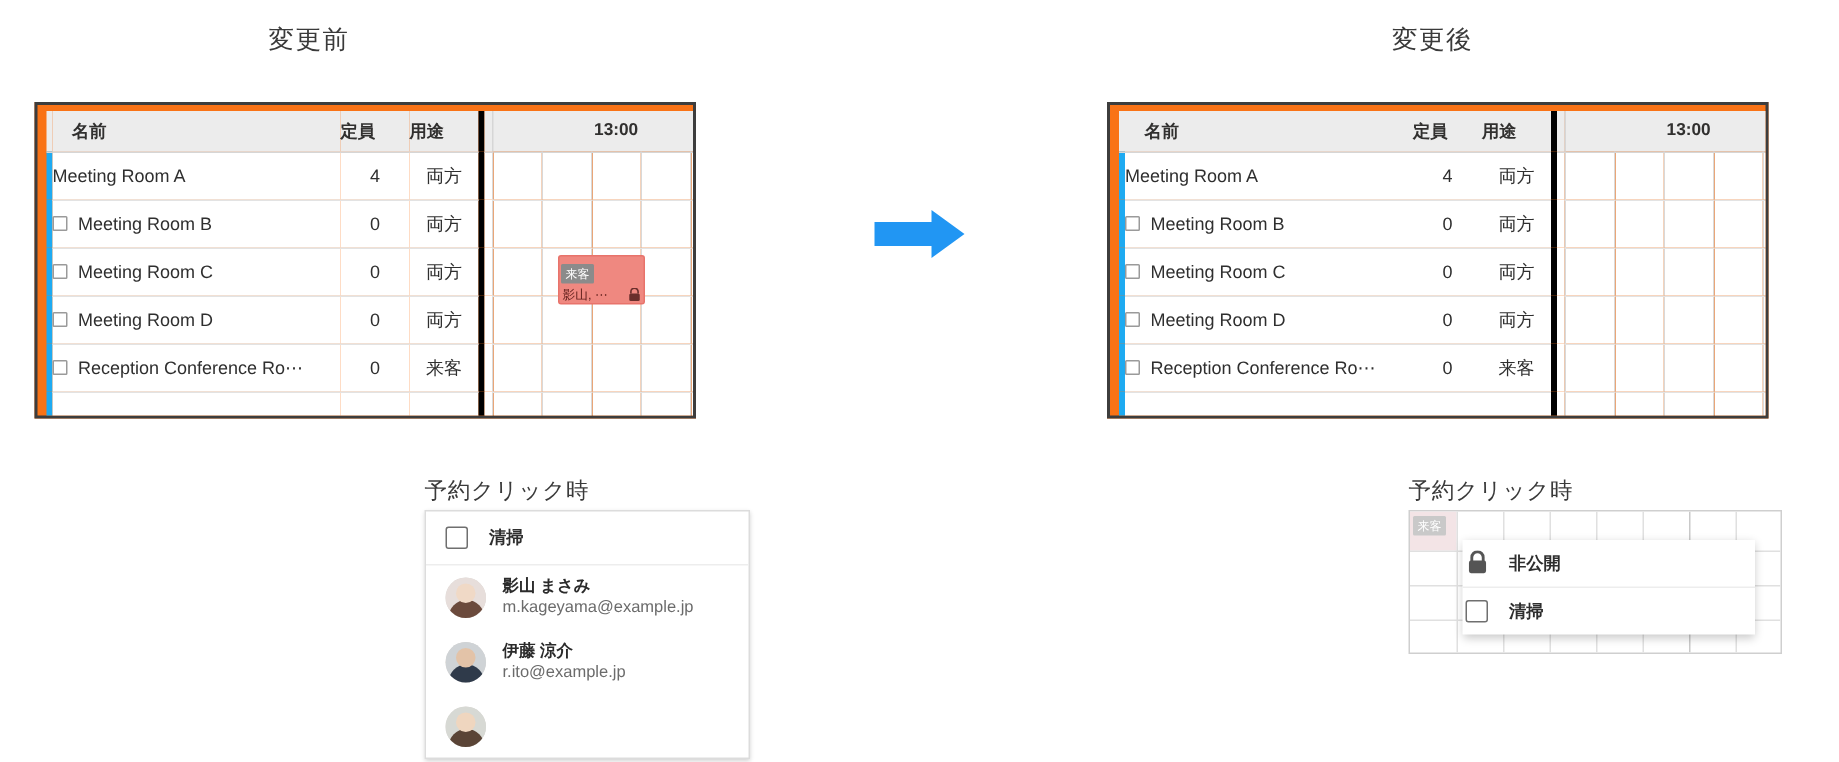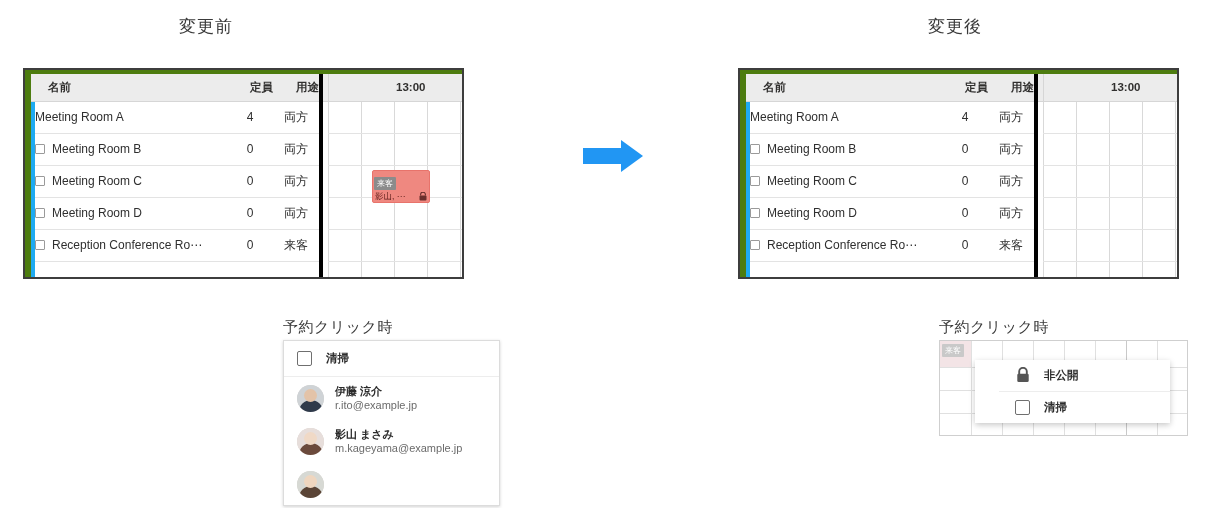--- a/index.html
+++ b/index.html
@@ -26,39 +26,39 @@
   .caption-sub-left  { position:absolute; left: 283px; top: 318px; }
   .caption-sub-right { position:absolute; left: 939px; top: 318px; }
 
   
   .arrow-wrap { position: absolute; left: 581px; top: 138px; width: 64px; height: 36px; }
 
   
   .sched {
     position: absolute;
     border: 2px solid #3d3d3d;
-    background: #4d7c0f;
+    background: #f97316;
     overflow: hidden;
   }
   .sched-before { left: 23px;  top: 68px; width: 441px; height: 211px; }
   .sched-after  { left: 738px; top: 68px; width: 441px; height: 211px; }
 
   .sched-inner { position: relative; width: 100%; height: 100%; padding: 4px 2px 0 6px; }
 
   .grid-table { border-collapse: collapse; width: 100%; table-layout: fixed; }
   .grid-table td, .grid-table th { padding: 0; }
 
   
   .hdr-cell {
     background: #ececec;
     height: 27px;
     font-size: 11.5px;
     font-weight: bold;
     color: #31302f;
-    text-align: right;
+    text-align: left;
     vertical-align: middle;
     border-bottom: 1px solid #d6d6d6;
   }
   .hdr-cell.left-align { text-align: left; padding-left: 13px; }
   .hdr-time {
     background: #ececec;
     font-size: 11.5px;
     font-weight: bold;
     color: #31302f;
     text-align: center;
@@ -210,21 +210,21 @@
     background:#f3e4e6;
   }
   .pop-right {
     position: absolute;
     left: 975px; top: 360px;
     width: 195px; height: 63px;
     background: #ffffff;
     border: none;
     box-shadow: 0 2px 6px rgba(0,0,0,.22);
   }
-  .pop-right .pop-row { height: 31.5px; padding: 0 16px; margin-left: 24px; }
+  .pop-right .pop-row { height: 31.5px; padding: 0 2px; }
   .lock-big {
     width: 15px; height: 16px; margin-right: 14px; flex: none;
     display:flex; align-items:flex-end; justify-content:center;
   }
 </style>
 </head>
 <body>
 
 <div class="stage">
 
@@ -479,38 +479,38 @@
   <div class="caption-sub caption-sub-right">予約クリック時</div>
 
   <div class="popover pop-left">
     <div class="pop-row">
       <span class="pop-chk"></span>
       <span class="pop-label">清掃</span>
     </div>
     <div id="attendee-list">
         <div class="person-row">
           <div class="avatar">
+            <div class="a-bg" style="background:#e7dedb"></div>
+            <div class="a-body" style="background:#6b4a3c"></div>
+            <div class="a-head" style="background:#f0d9c6"></div>
+          </div>
+          <div class="person-text">
+            <div class="p-name">影山 まさみ</div>
+            <div class="p-mail">m.kageyama@example.jp</div>
+          </div>
+        </div>
+        <div class="person-row">
+          <div class="avatar">
             <div class="a-bg" style="background:#cfd3d6"></div>
             <div class="a-body" style="background:#2f3a4a"></div>
             <div class="a-head" style="background:#e3c3a8"></div>
           </div>
           <div class="person-text">
             <div class="p-name">伊藤 涼介</div>
             <div class="p-mail">r.ito@example.jp</div>
-          </div>
-        </div>
-        <div class="person-row">
-          <div class="avatar">
-            <div class="a-bg" style="background:#e7dedb"></div>
-            <div class="a-body" style="background:#6b4a3c"></div>
-            <div class="a-head" style="background:#f0d9c6"></div>
-          </div>
-          <div class="person-text">
-            <div class="p-name">影山 まさみ</div>
-            <div class="p-mail">m.kageyama@example.jp</div>
           </div>
         </div>
         <div class="person-row">
           <div class="avatar">
             <div class="a-bg" style="background:#d7d9d4"></div>
             <div class="a-body" style="background:#5a4436"></div>
             <div class="a-head" style="background:#efd6bf"></div>
           </div>
         </div>
       </div>

